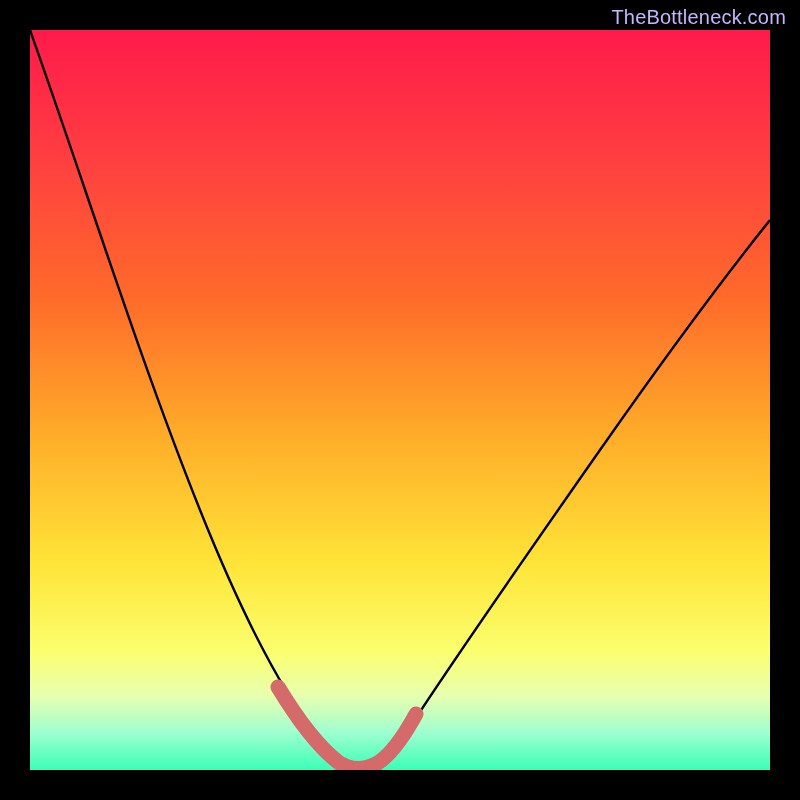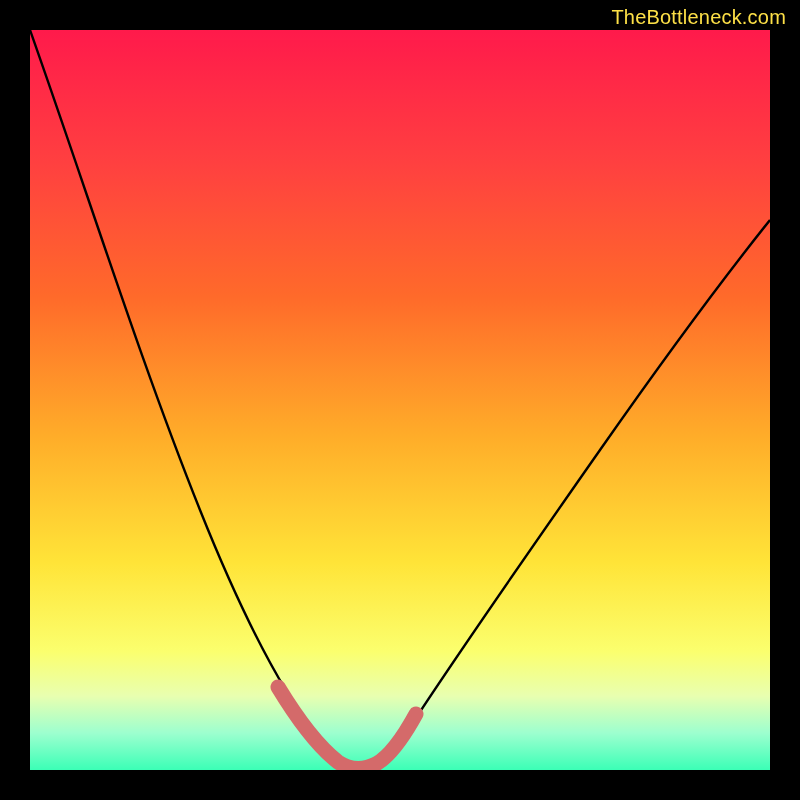--- a/index.html
+++ b/index.html
@@ -35,21 +35,21 @@
       #fbff6e 84%,
       #e8ffb0 90%,
       #9dffcf 95%,
       #3bffb6 100%
     );
   }
   .watermark {
     position: absolute;
     top: 6px;
     right: 14px;
-    color: #fde047;
+    color: #c4b5fd;
     font-size: 20px;
     font-weight: 500;
     letter-spacing: 0.2px;
   }
   svg.curve {
     position: absolute;
     left: 0;
     top: 0;
     width: 740px;
     height: 740px;

